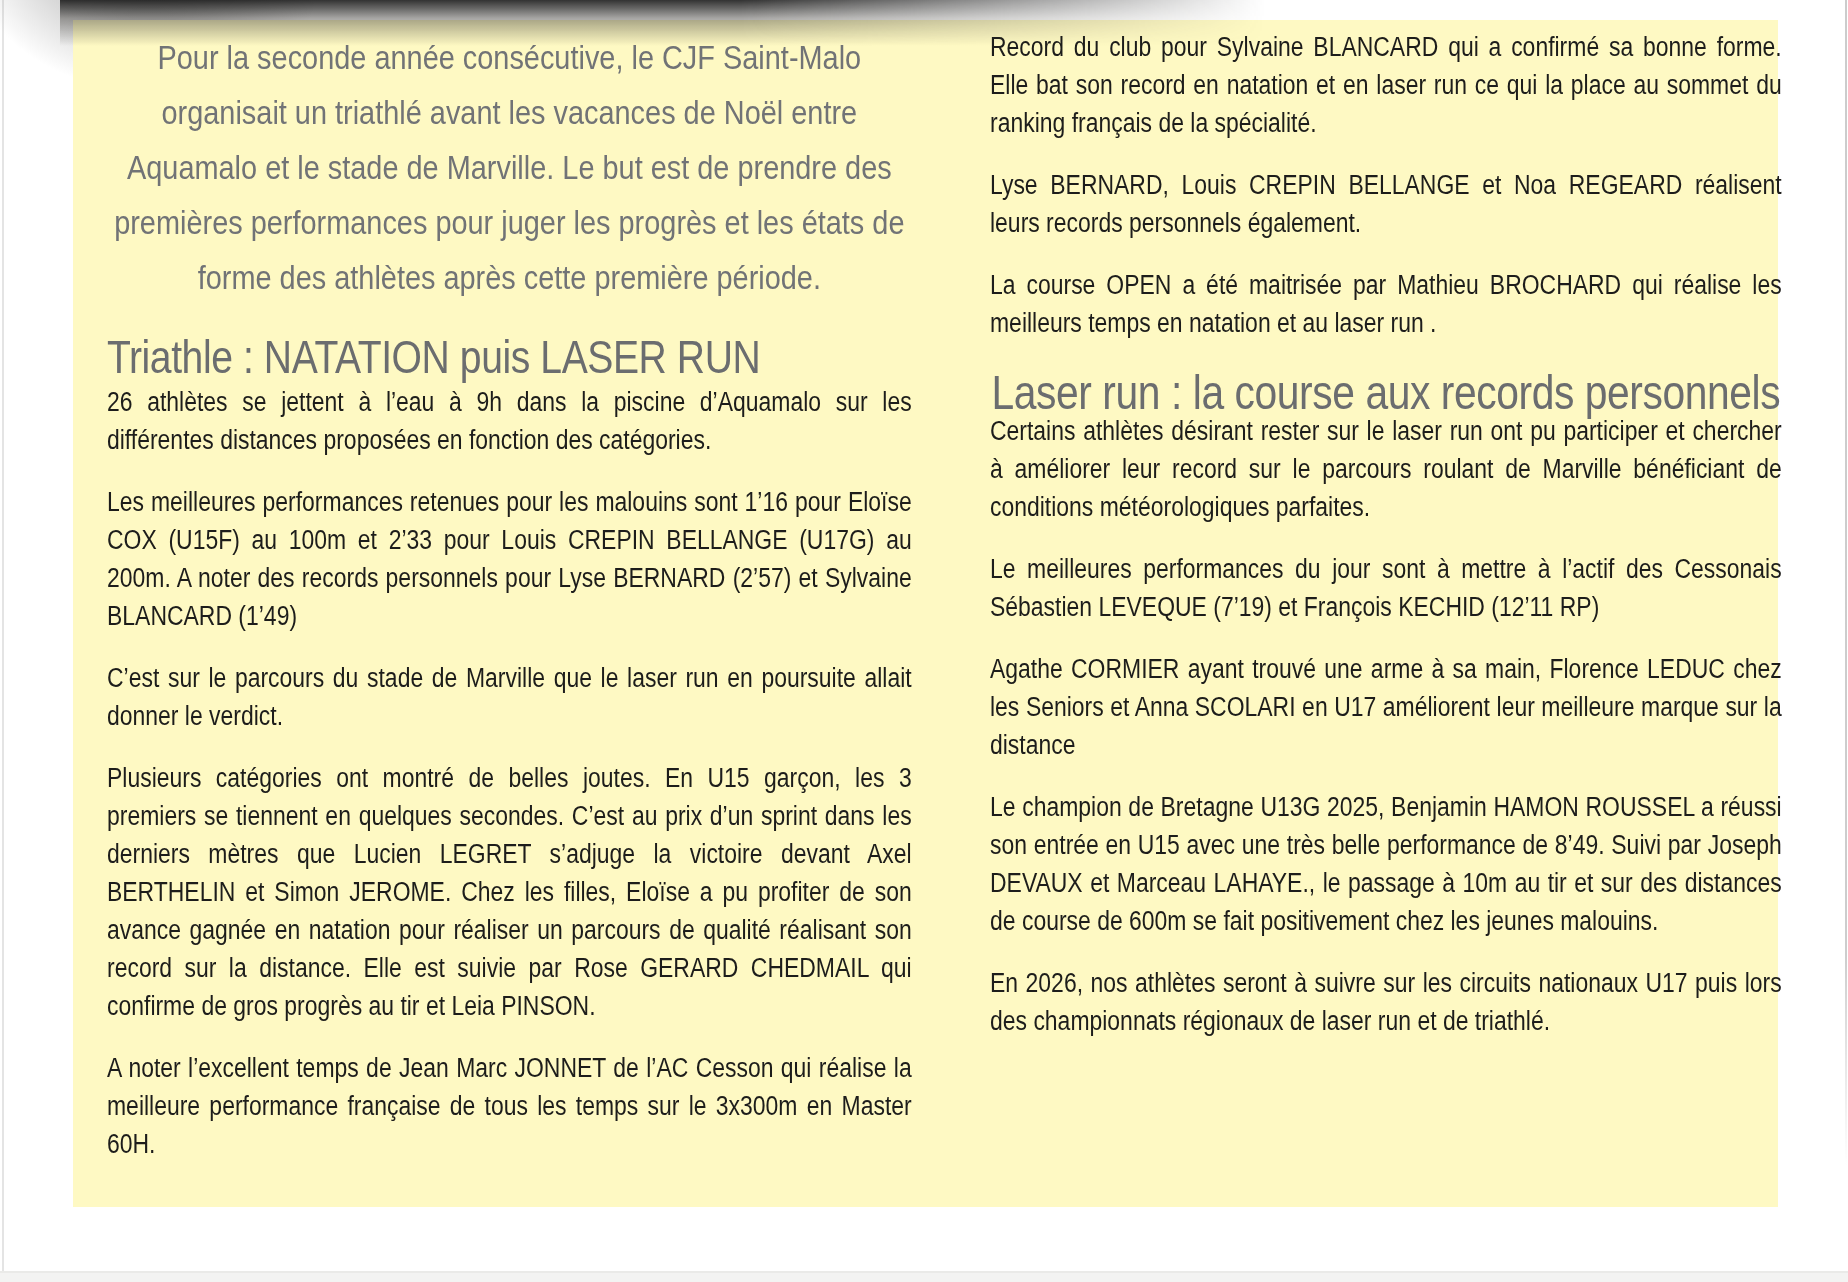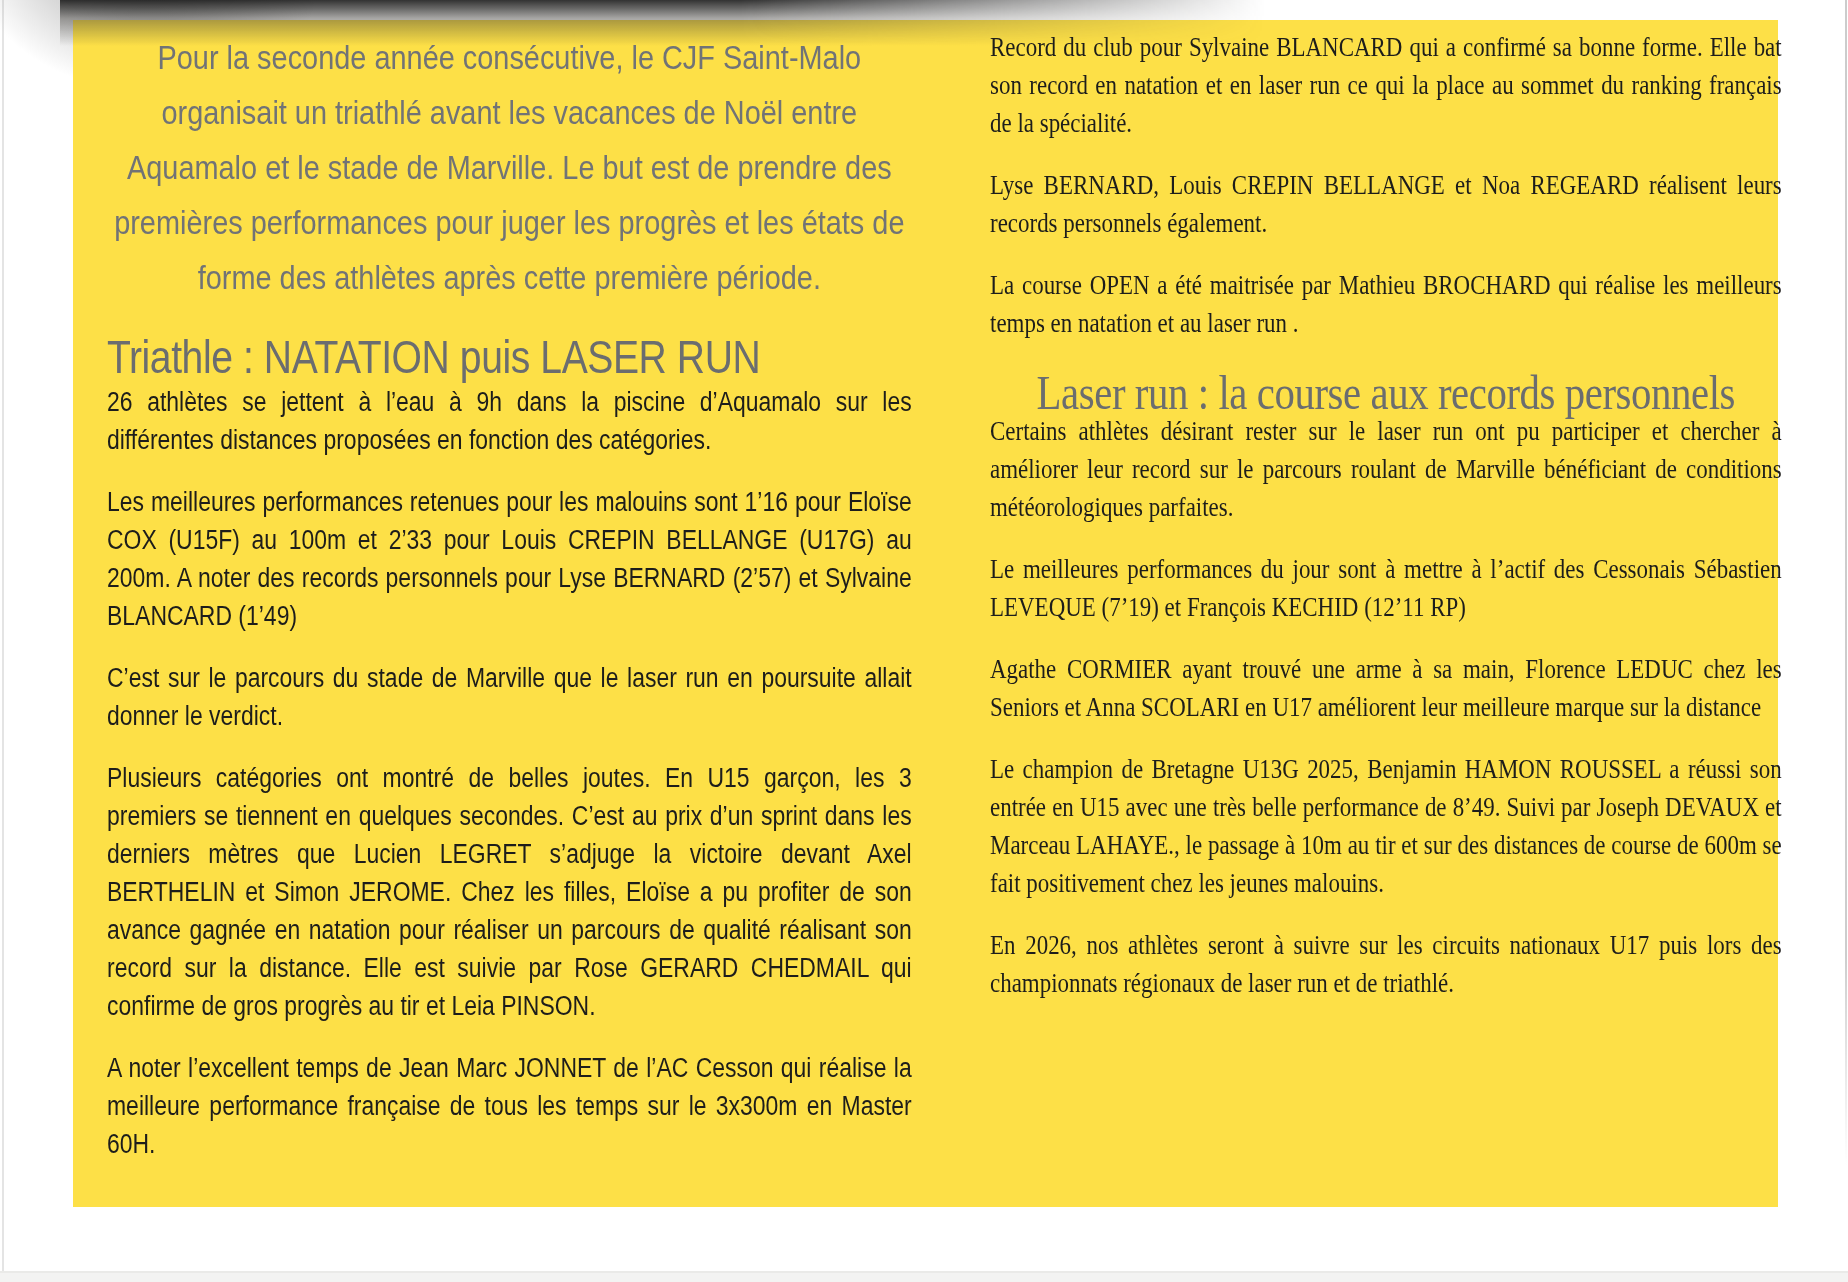--- a/index.html
+++ b/index.html
@@ -33,21 +33,21 @@
                 rgba(75,75,75,0.60) 0%,
                 rgba(120,120,120,0.30) 45%,
                 rgba(255,255,255,0) 72%);
     pointer-events: none;
   }
   
   .page {
     position: absolute;
     left: 73px; top: 20px;
     width: 1705px; height: 1187px;
-    background: #fde047;
+    background: #fef9c3;
   }
   
   .top-shadow {
     position: absolute;
     left: 60px; top: 0;
     width: 1310px; height: 46px;
     background: linear-gradient(to bottom,
                 rgba(22,22,22,0.88) 0%,
                 rgba(60,58,54,0.45) 40%,
                 rgba(120,116,108,0.0) 100%);
@@ -69,21 +69,21 @@
     width: 1848px; height: 9px;
     background: #f3f3f2;
     border-top: 2px solid #eaeae8;
   }
 
   .col {
     position: absolute;
     top: 0;
   }
   .col-left  { left: 34px;  width: 805px; }
-  .col-right { left: 917px; width: 792px; font-family: Liberation Serif, serif; }
+  .col-right { left: 917px; width: 792px; }
 
   
   .condensed {
     transform: scaleX(0.85);
     transform-origin: top left;
     width: 117.6%;
   }
 
   .intro {
     margin: 10px 0 0 0;

